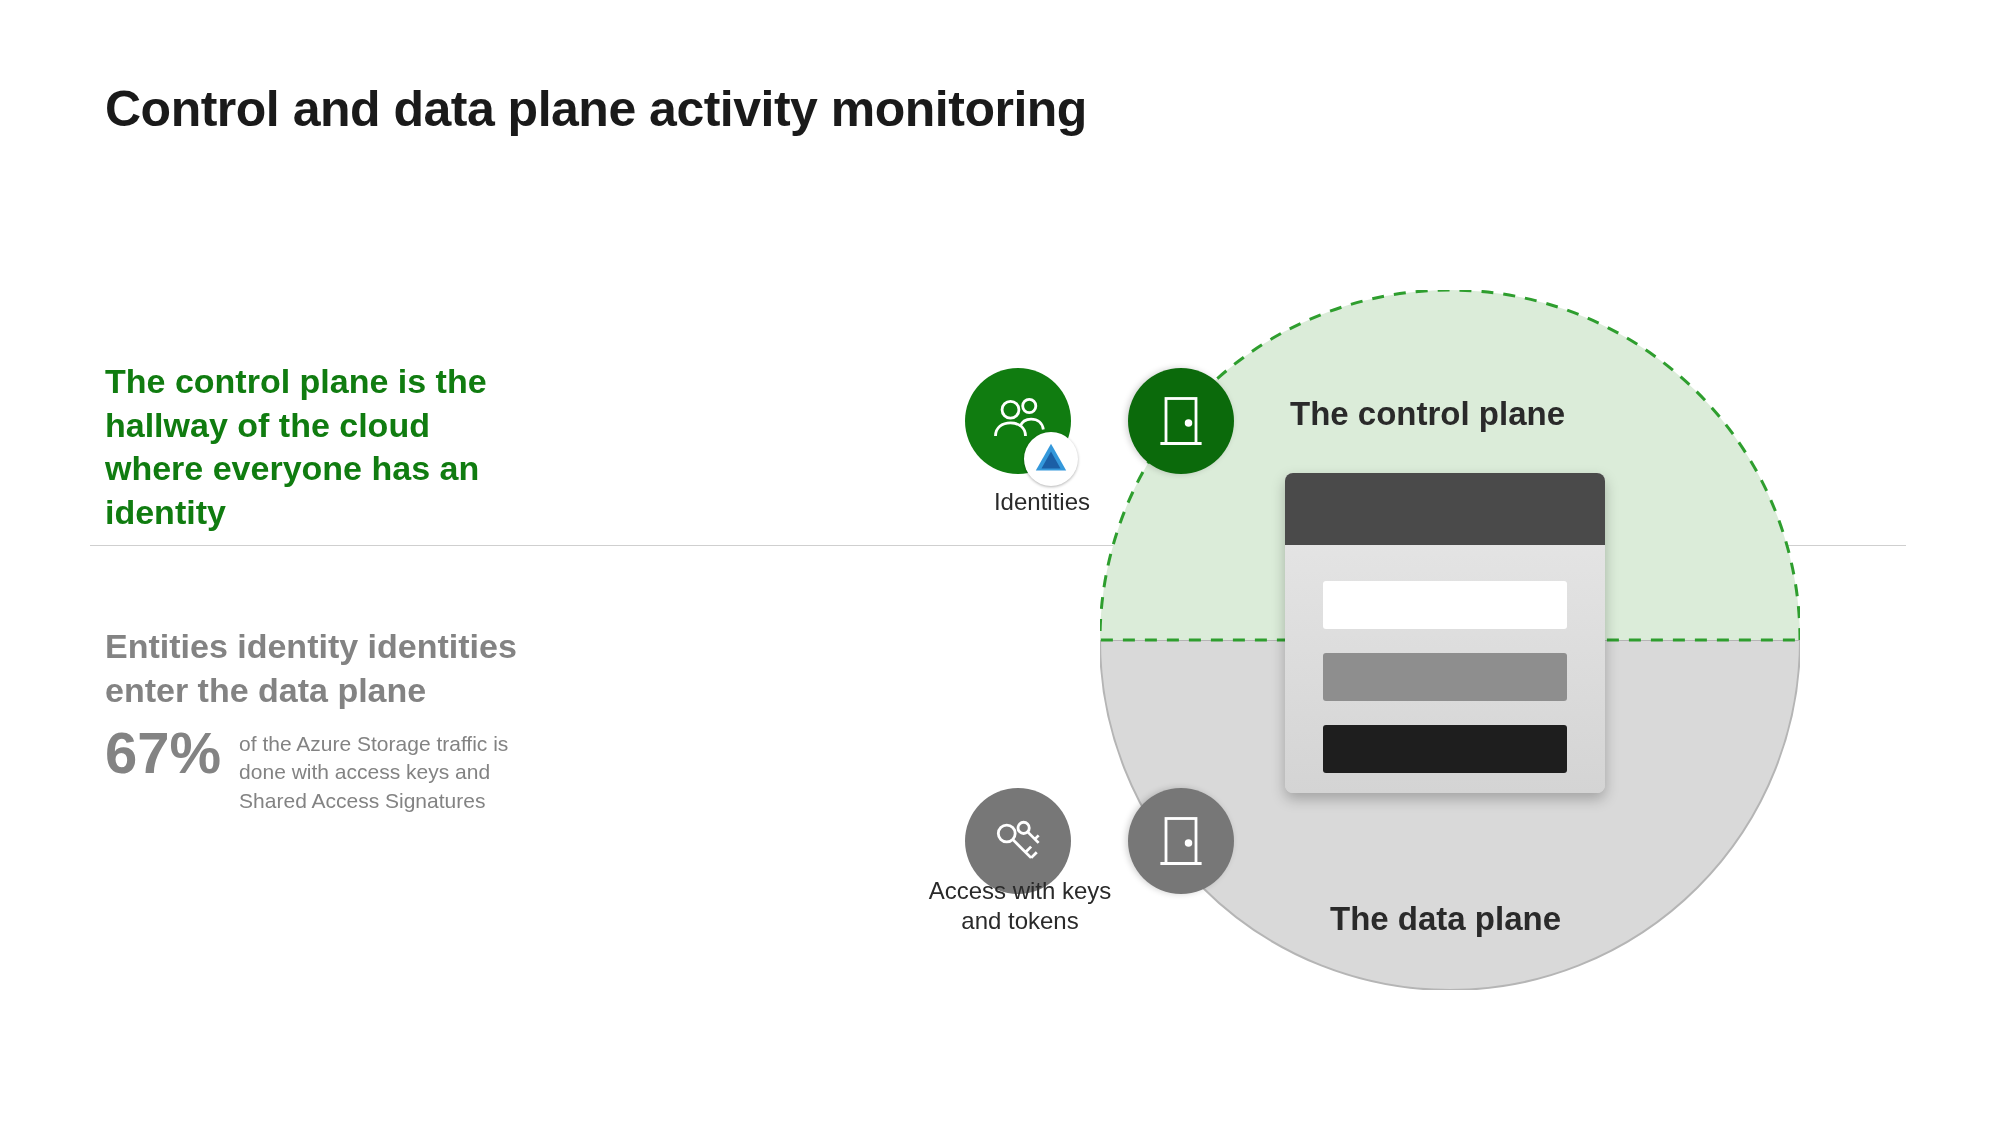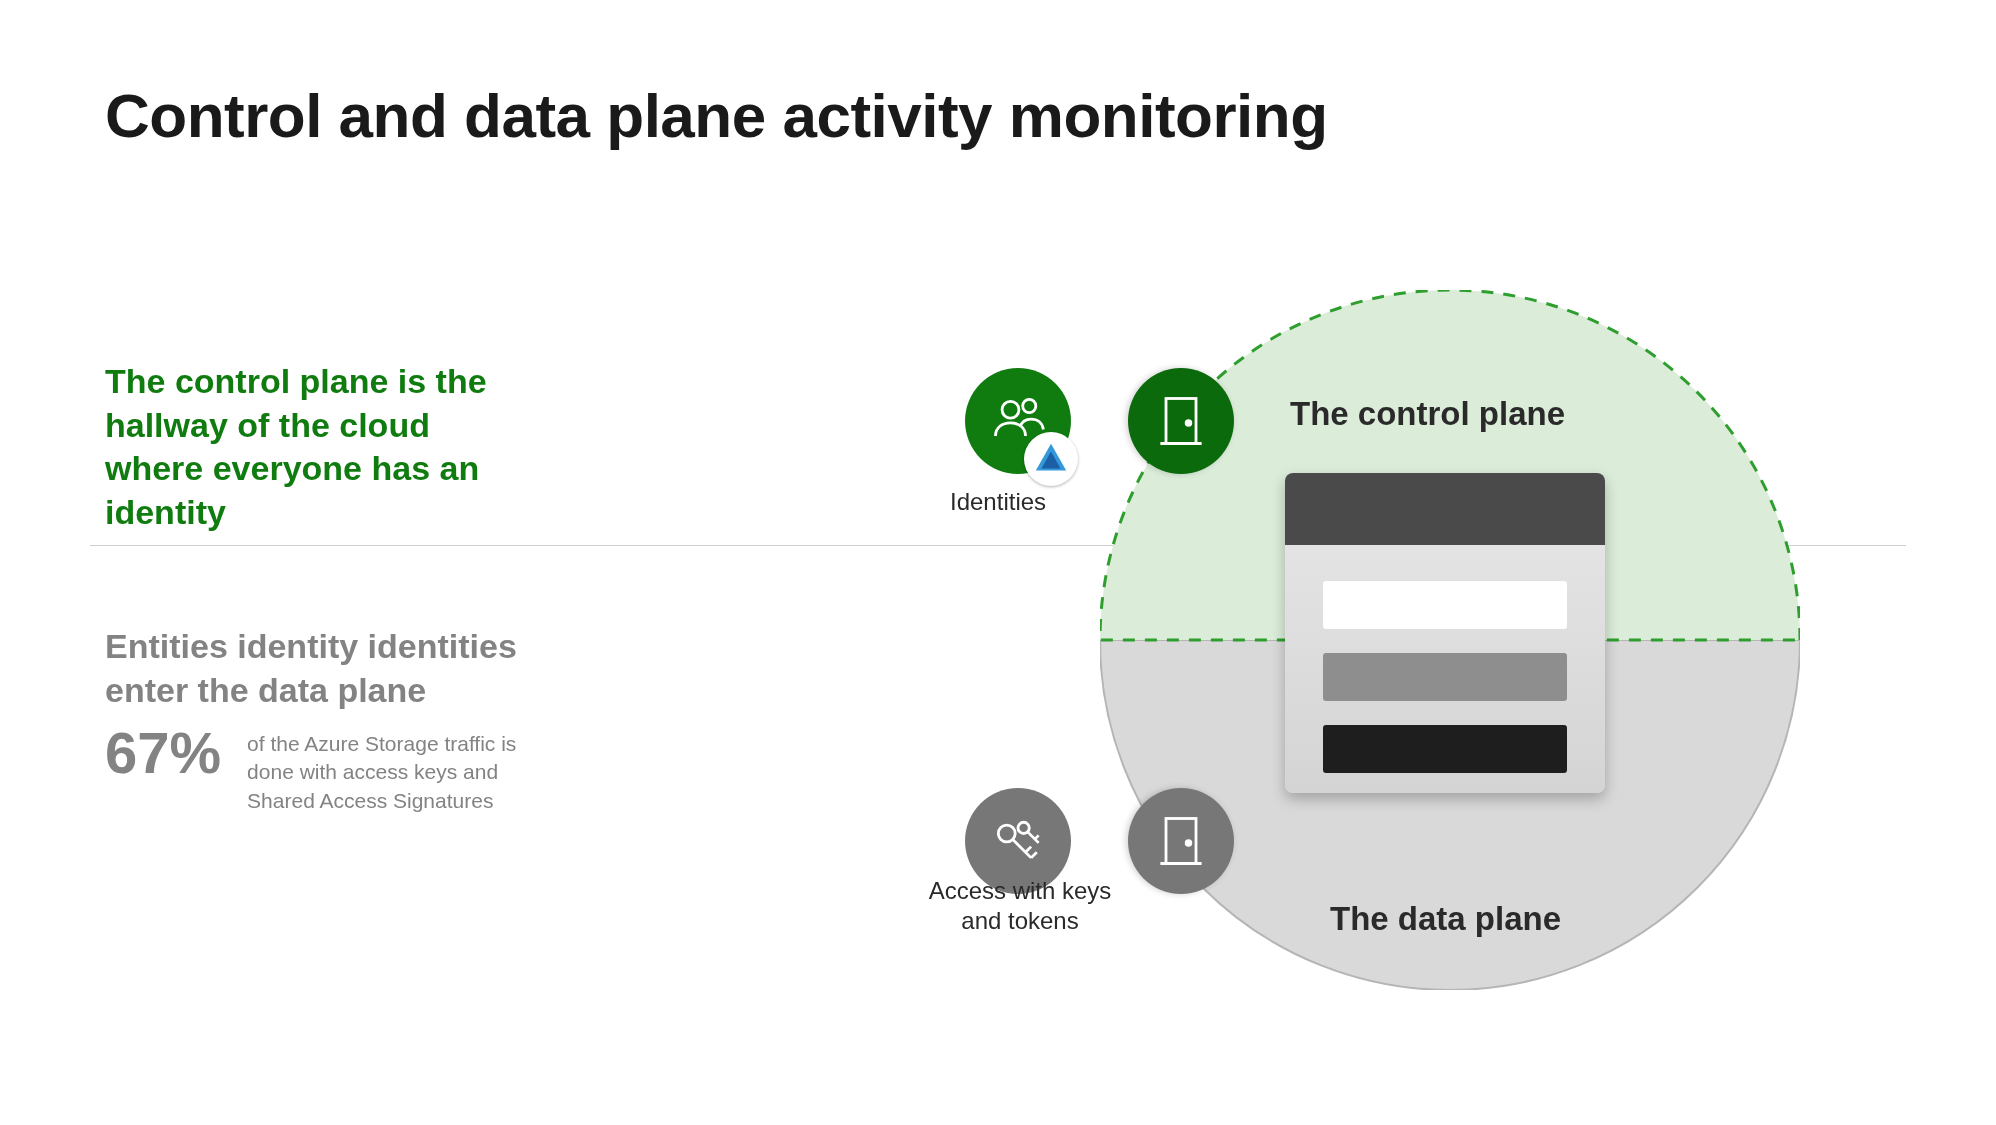--- a/index.html
+++ b/index.html
@@ -1,27 +1,27 @@
 <!DOCTYPE html>
 <html><head>
 <meta charset="utf-8">
 <style>
   * { box-sizing: border-box; margin: 0; padding: 0; }
   html, body { width: 1996px; height: 1125px; font-family: "Segoe UI", Arial, sans-serif; background: #fff; }
   .slide { position: relative; width: 1996px; height: 1125px; background: #fff; overflow: hidden; }
 
-  .title { position: absolute; left: 105px; top: 80px; font-size: 62px; font-weight: 600; color: #1a1a1a; letter-spacing: -0.5px; }
+  .title { position: absolute; left: 105px; top: 80px; font-size: 50px; font-weight: 600; color: #1a1a1a; letter-spacing: -0.5px; }
 
   .divider { position: absolute; left: 90px; top: 545px; width: 1816px; height: 1px; background: #cfcfcf; }
 
   .upper-text { position: absolute; left: 105px; top: 360px; width: 430px; font-size: 34px; font-weight: 600; line-height: 1.28; color: #107c10; }
 
   .lower-text { position: absolute; left: 105px; top: 625px; width: 430px; font-size: 34px; font-weight: 600; line-height: 1.28; color: #838383; }
 
-  .stat { position: absolute; left: 105px; top: 724px; display: flex; align-items: flex-start; gap: 26px; }
+  .stat { position: absolute; left: 105px; top: 724px; display: flex; align-items: flex-start; gap: 18px; }
   .stat-pct { font-size: 58px; font-weight: 600; color: #838383; line-height: 1; }
   .stat-desc { font-size: 21px; color: #838383; line-height: 1.35; width: 300px; padding-top: 6px; }
 
   .circle-wrap { position: absolute; left: 1100px; top: 290px; width: 700px; height: 700px; }
   .circle-svg { position: absolute; left: 0; top: 0; width: 700px; height: 700px; }
 
   .label-control { position: absolute; left: 1290px; top: 395px; font-size: 33px; font-weight: 600; color: #2a2a2a; }
   .label-data   { position: absolute; left: 1330px; top: 900px; font-size: 33px; font-weight: 600; color: #2a2a2a; }
 
   .form-card {
@@ -43,21 +43,21 @@
   .ic-door-bot  { left: 1128px; top: 788px; background: #777; box-shadow: -2px 0 6px rgba(0,0,0,0.18); }
   .icon-circle svg { width: 60px; height: 60px; }
 
   .aad-badge {
     position: absolute; left: 1024px; top: 432px; width: 54px; height: 54px;
     background: #fff; border-radius: 50%; display:flex; align-items:center; justify-content:center;
     box-shadow: 0 1px 3px rgba(0,0,0,0.3);
   }
   .aad-badge svg { width: 38px; height: 38px; }
 
-  .cap-identities { position: absolute; left: 950px; top: 488px; width: 140px; text-align: left; font-size: 24px; color: #2a2a2a; }
+  .cap-identities { position: absolute; left: 950px; top: 488px; width: 140px; text-align: right; font-size: 24px; color: #2a2a2a; }
   .cap-keys { position: absolute; left: 920px; top: 876px; width: 200px; text-align: center; font-size: 24px; line-height: 1.25; color: #2a2a2a; }
 </style>
 </head>
 <body>
 
 <div class="slide">
 
   <div class="title">Control and data plane activity monitoring</div>
 
   <div class="upper-text">The control plane is the hallway of the cloud where everyone has an identity</div>

